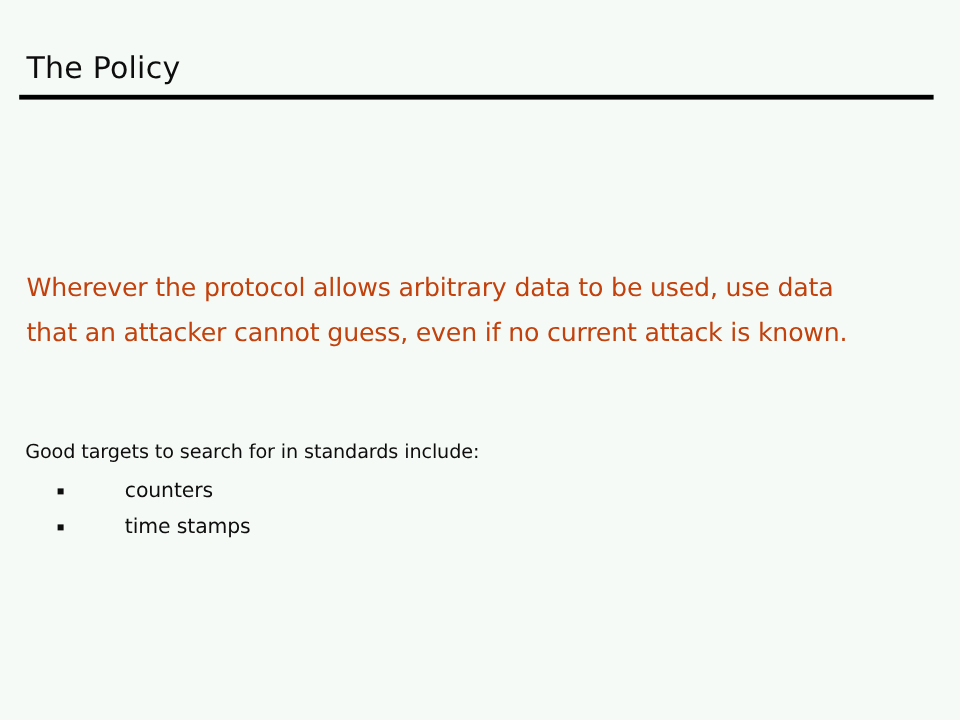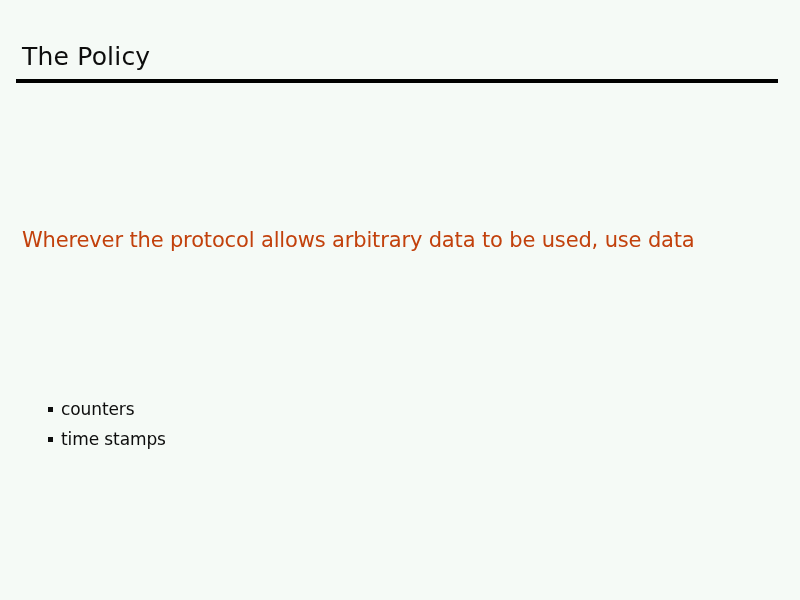--- a/index.html
+++ b/index.html
@@ -98,35 +98,38 @@
   .bullet-square {
     position: absolute;
     left: 0;
     top: 13px;
     width: 5px;
     height: 5px;
     background: #0d0d0d;
   }
   .bullet-text {
     display: inline-block;
+    margin-left: 43px;
   }
 </style>
 </head>
 <body>
 
 <div class="slide">
 
   <div class="slide-title">The Policy</div>
 
   <div class="title-rule"></div>
 
   <div class="policy-statement">
     <span class="ln">Wherever the protocol allows arbitrary data to be used, use data</span>
+    <span class="ln">that an attacker cannot guess, even if no current attack is known.</span>
   </div>
 
+  <div class="targets-lead">Good targets to search for in standards include:</div>
 
   <ul class="targets-list">
     <li>
       <span class="bullet-square"></span>
       <span class="bullet-text">counters</span>
     </li>
     <li>
       <span class="bullet-square"></span>
       <span class="bullet-text">time stamps</span>
     </li>

